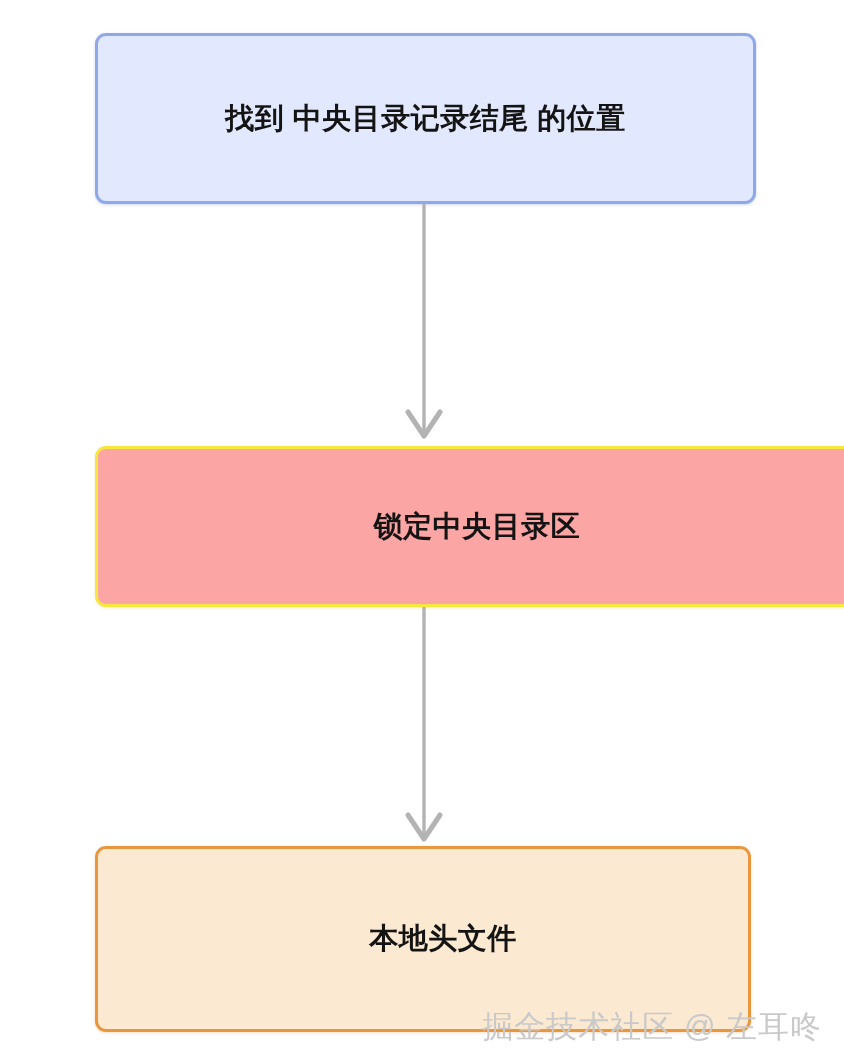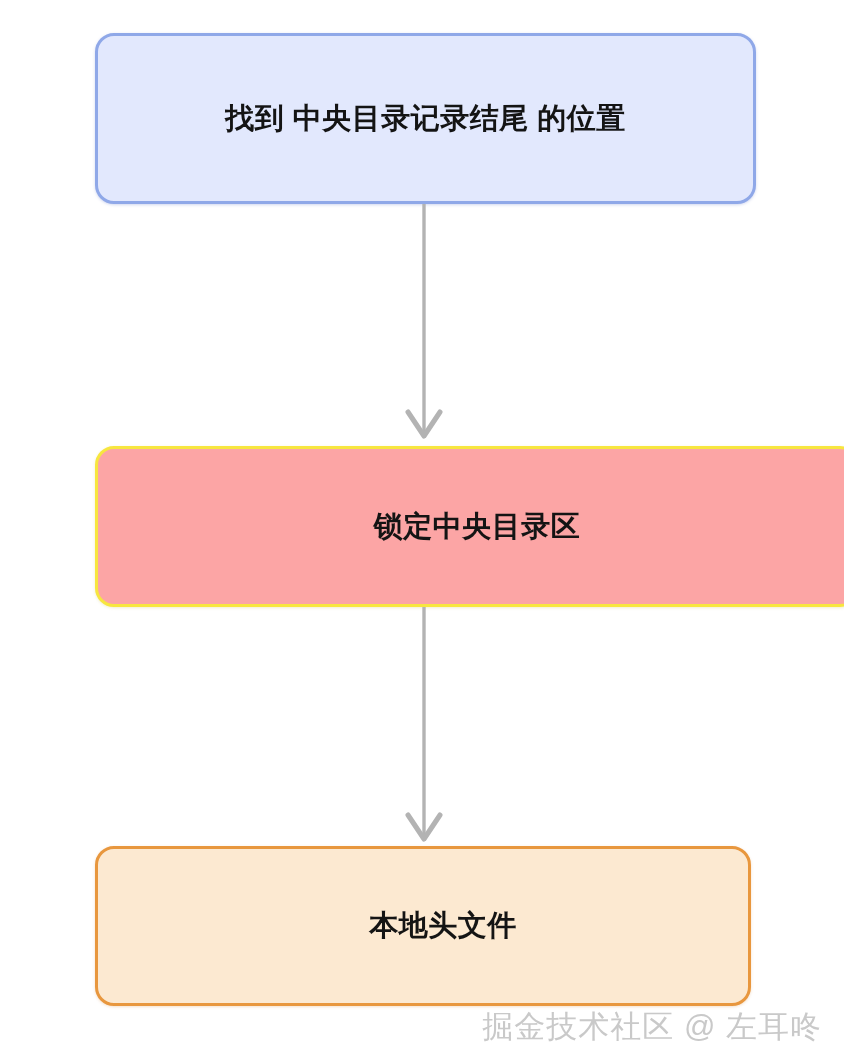--- a/index.html
+++ b/index.html
@@ -21,21 +21,21 @@
     background: #ffffff;
   }
 
   
   .node {
     position: absolute;
     box-sizing: border-box;
     display: flex;
     align-items: center;
     justify-content: center;
-    border-radius: 19px;
+    border-radius: 11px;
     border-style: solid;
     border-width: 3px;
   }
 
   .node-label {
     font-size: 29px;
     font-weight: bold;
     color: #141414;
     letter-spacing: 0.5px;
     line-height: 1.3;
@@ -62,21 +62,21 @@
     background: #fca5a5;
     border-color: #f7e63f;
     box-shadow: 0 1px 3px rgba(210,200,90,0.30);
   }
 
   
   #node-local-header {
     left: 95px;
     top: 846px;
     width: 656px;
-    height: 160px;
+    height: 186px;
     background: #fce9d1;
     border-color: #e8973e;
     box-shadow: 0 1px 3px rgba(215,150,80,0.30);
     padding-left: 40px;
   }
 
   
   .connector {
     position: absolute;
     left: 396px;

